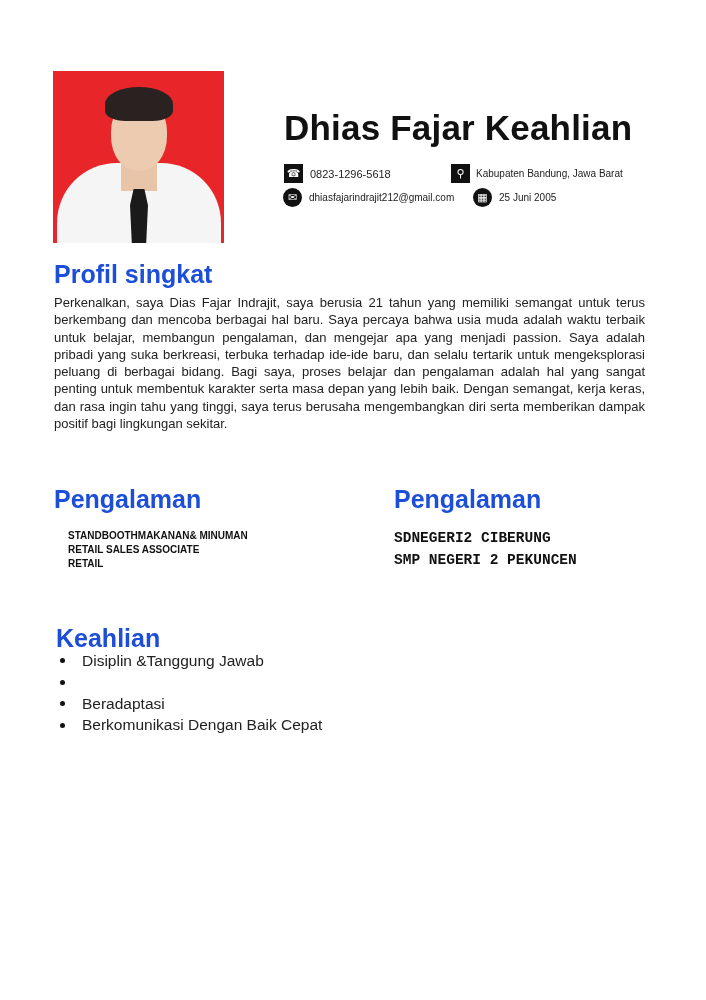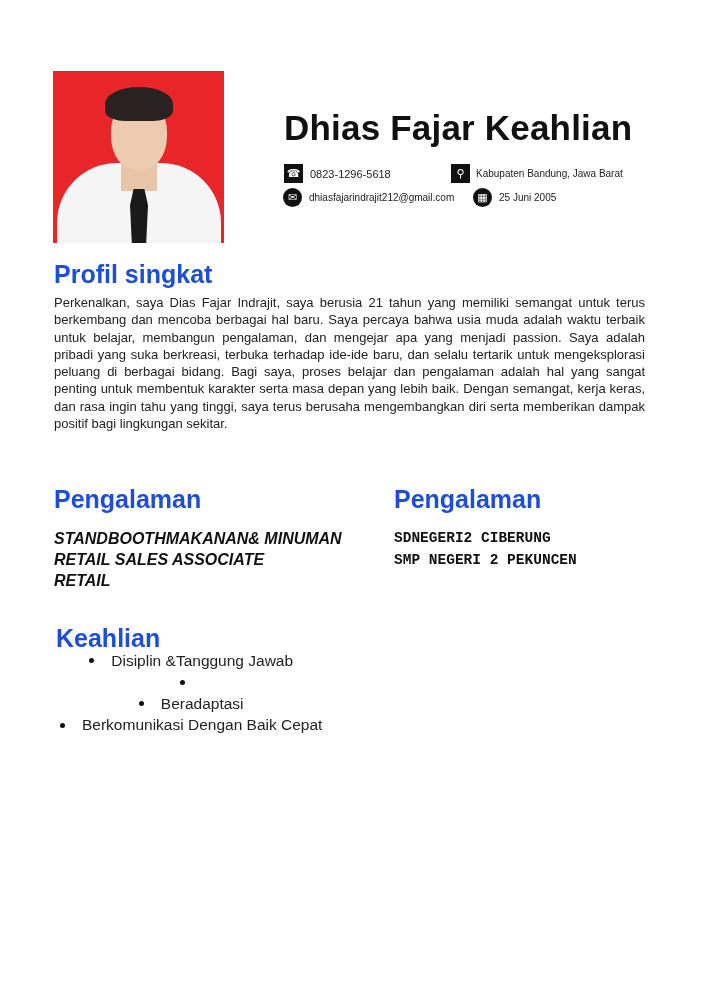--- a/index.html
+++ b/index.html
@@ -9,26 +9,26 @@
   .photo .neck { position: absolute; left: 68px; top: 92px; width: 36px; height: 28px; background: #e8c4a8; }
   .photo .face { position: absolute; left: 58px; top: 28px; width: 56px; height: 72px; background: #eccbb0; border-radius: 45% 45% 48% 48%; }
   .photo .hair { position: absolute; left: 52px; top: 16px; width: 68px; height: 34px; background: #2a2220; border-radius: 50% 50% 30% 30%; }
   .photo .tie { position: absolute; left: 77px; top: 118px; width: 18px; height: 54px; background: #1a1a1a; clip-path: polygon(20% 0, 80% 0, 100% 30%, 90% 100%, 10% 100%, 0 30%); }
   .name { position: absolute; left: 284px; top: 108px; font-size: 35px; font-weight: bold; color: #111; letter-spacing: 0.2px; }
   .contact { position: absolute; display: flex; align-items: center; font-size: 11px; color: #222; }
   .ico { width: 19px; height: 19px; background: #111; color: #fff; display: inline-flex; align-items: center; justify-content: center; font-size: 11px; margin-right: 7px; }
   .ico.round { border-radius: 50%; }
   .section-title { position: absolute; font-weight: bold; font-size: 25px; color: #1d4ed8; }
   .profile-text { position: absolute; left: 54px; top: 294px; width: 591px; font-size: 13px; line-height: 17.3px; text-align: justify; color: #222; }
-  .exp-list { position: absolute; left: 54px; top: 530px; font-weight: bold; font-size: 16px; color: #111; font-style: italic; }
+  .exp-list { position: absolute; left: 68px; top: 530px; font-weight: bold; font-size: 10px; color: #111; }
   .exp-list div { margin-bottom: 3px; }
   .edu-list { position: absolute; left: 394px; top: 530px; font-weight: bold; font-size: 14.5px; color: #111; font-family: Liberation Mono, monospace; }
   .edu-list div { margin-bottom: 6px; }
   .skills { position: absolute; left: 58px; top: 650px; font-size: 15.5px; color: #222; list-style: none; margin: 0; padding: 0; }
-  .skills li { display: flex; align-items: center; height: 21.5px; justify-content: center; }
+  .skills li { display: flex; align-items: center; height: 21.5px; }
   .skills .dot { width: 5px; height: 5px; border-radius: 50%; background: #111; margin-right: 17px; margin-left: 2px; }
 </style>
 </head>
 <body>
 
 <div class="photo">
   <div class="shirt"></div>
   <div class="neck"></div>
   <div class="face"></div>
   <div class="hair"></div>

